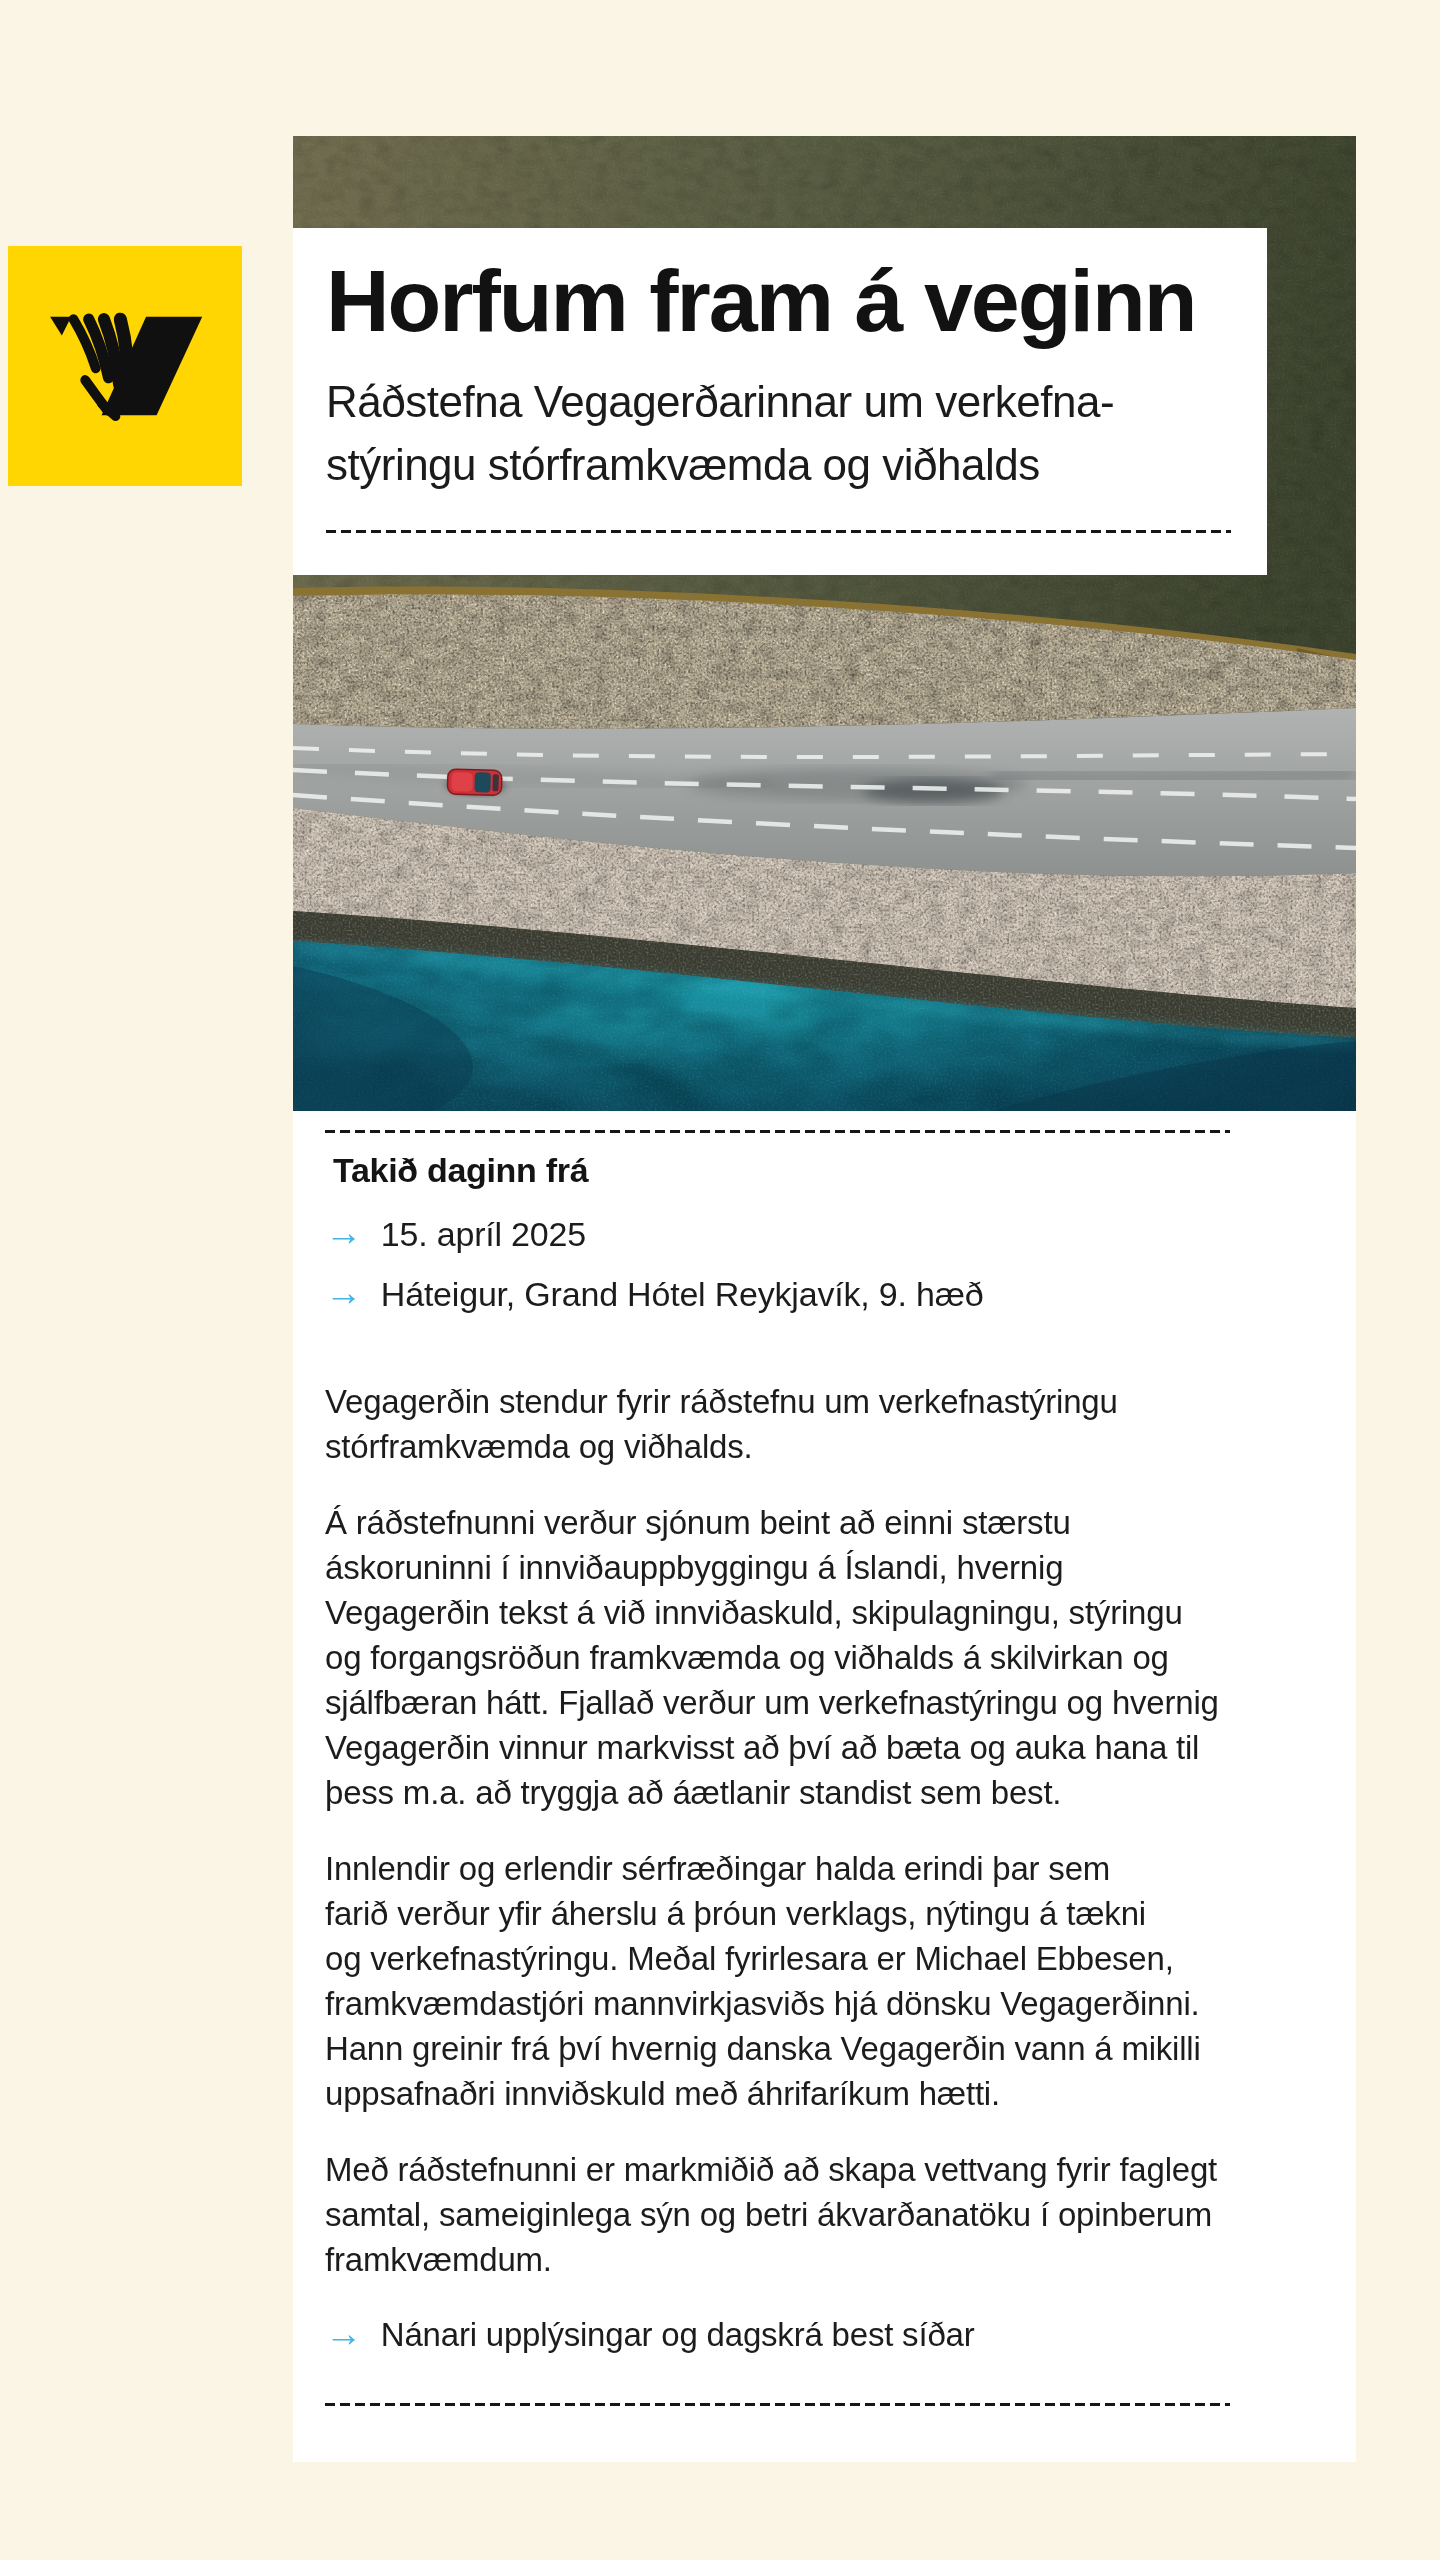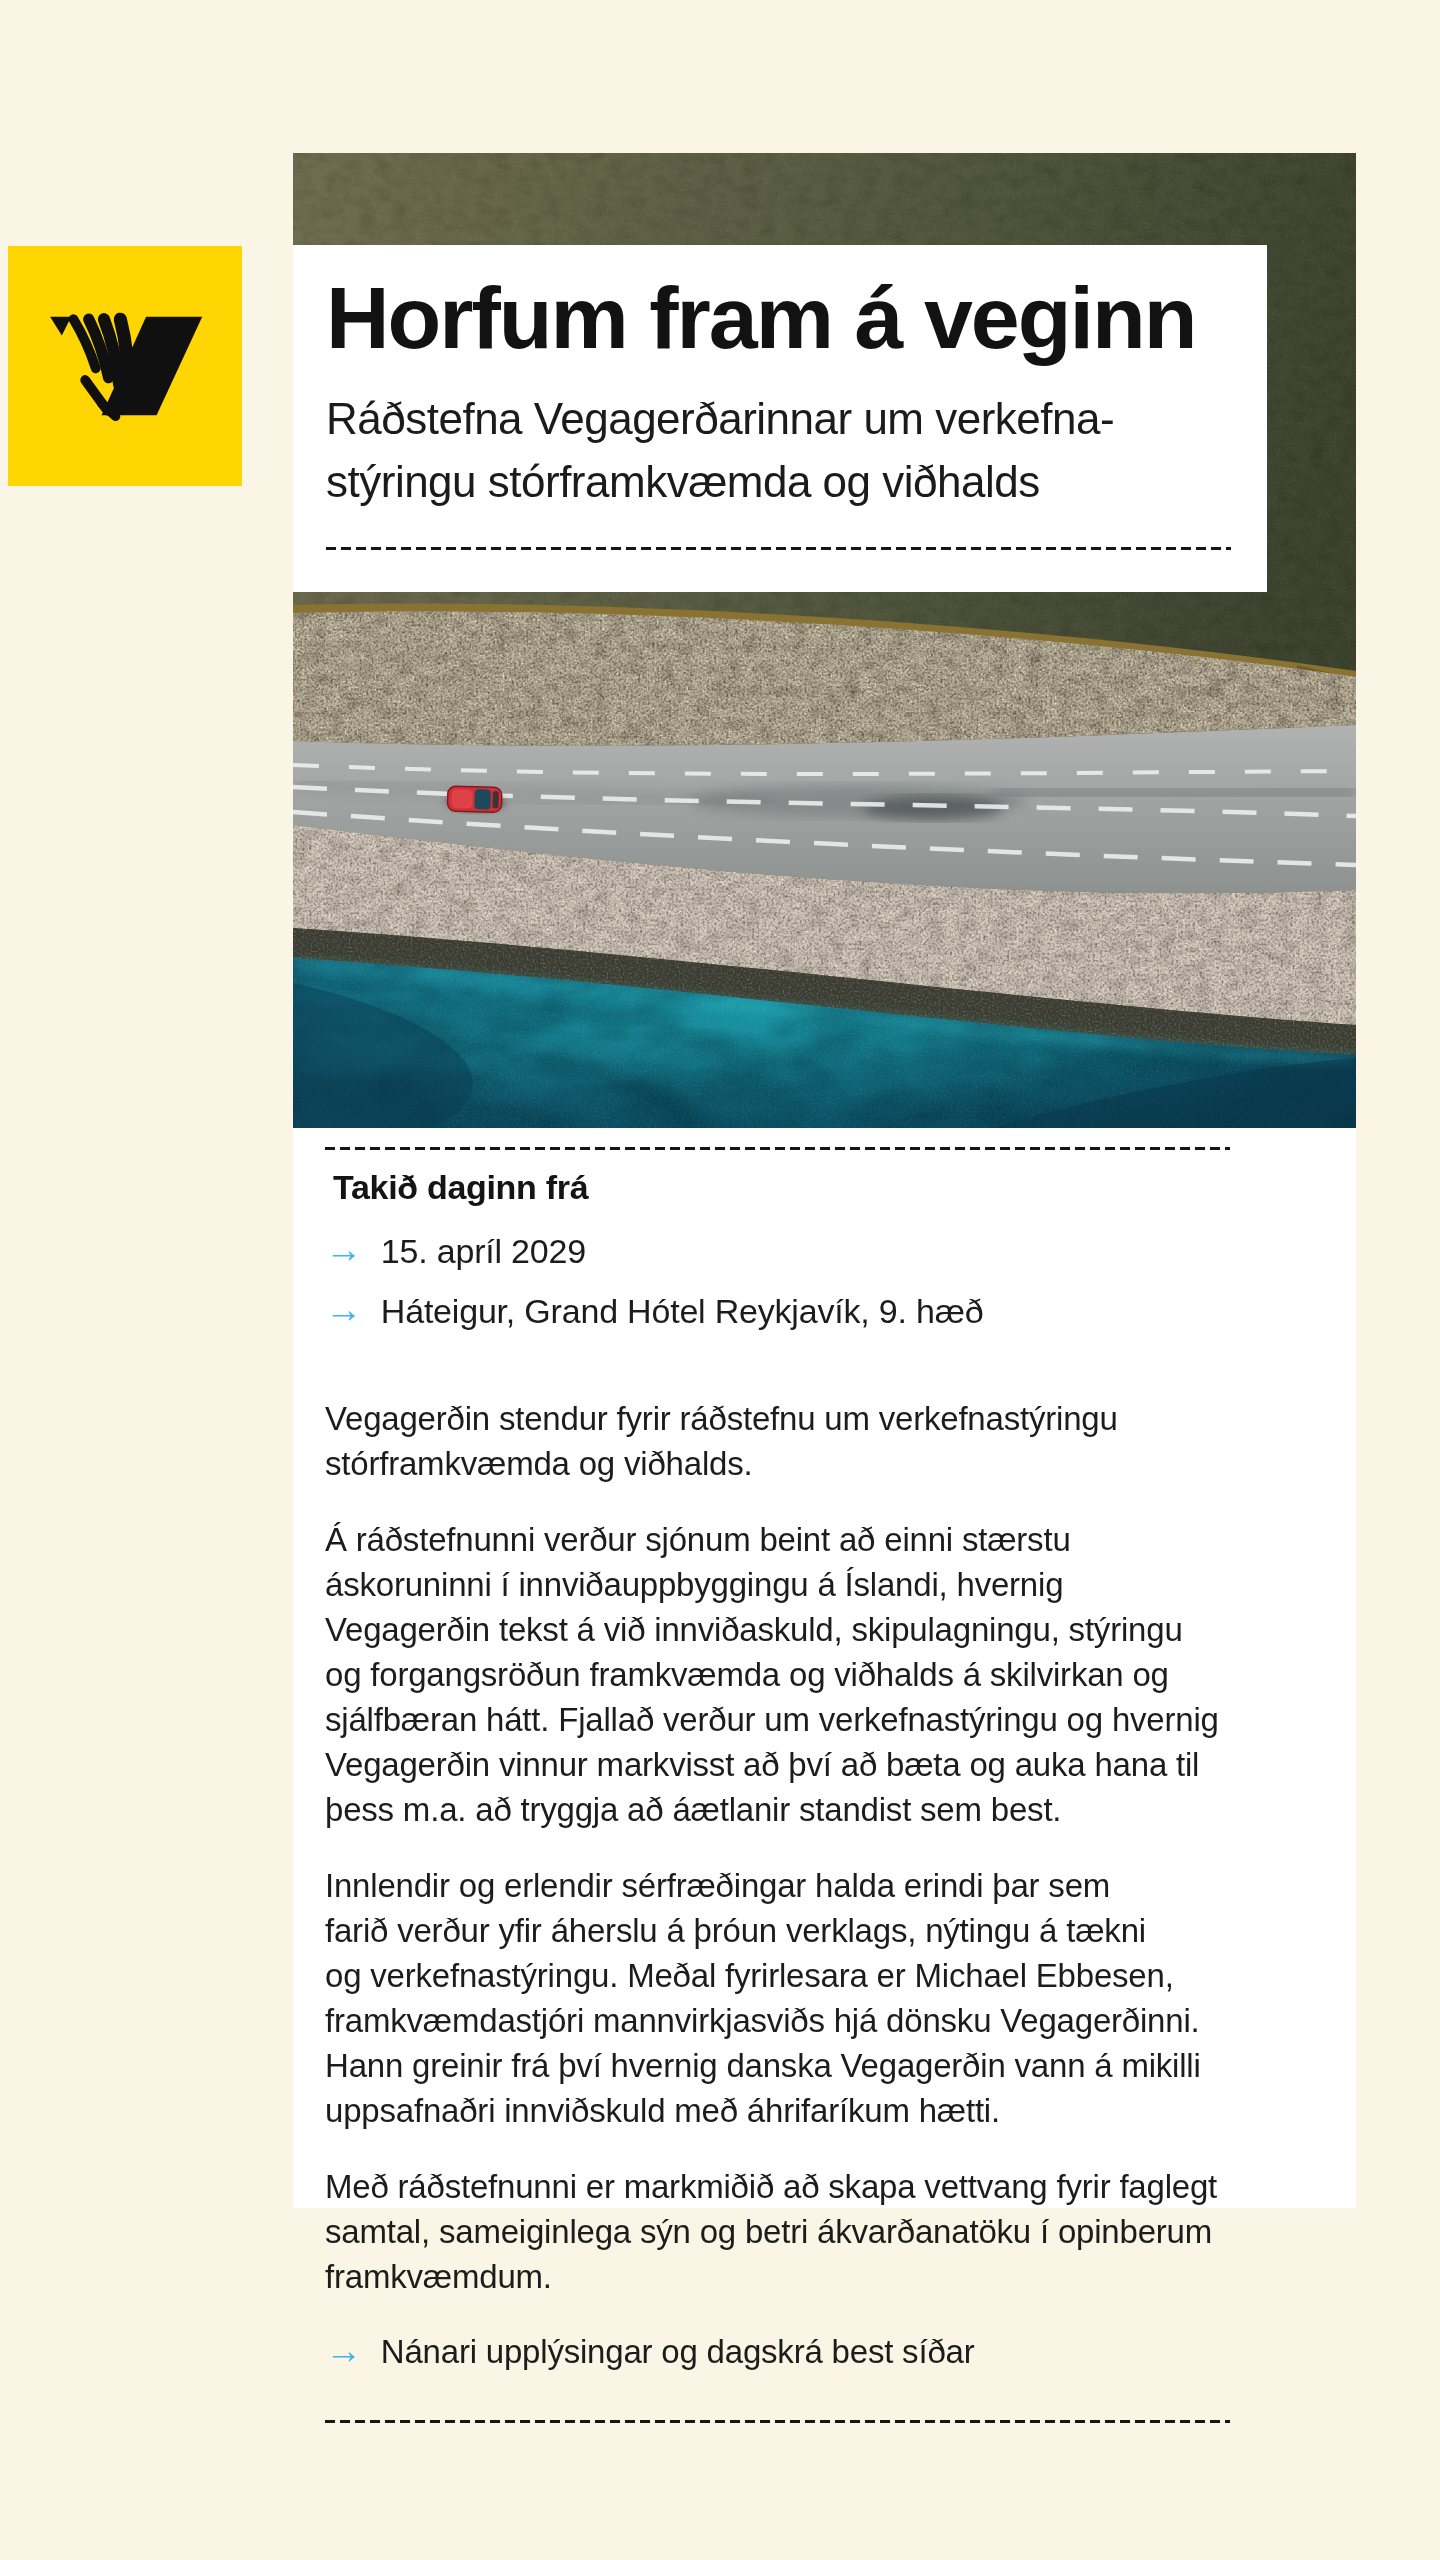--- a/index.html
+++ b/index.html
@@ -13,21 +13,21 @@
 
   
   .logo-tile {
     position:absolute; left:8px; top:246px; width:234px; height:240px;
     background: var(--brand_yellow,#FFD502);
   }
   .logo-tile svg { position:absolute; inset:0; width:100%; height:100%; }
 
   
   .card {
-    position:absolute; left:293px; top:153px; width:1063px; height:2055px;
+    position:absolute; left:293px; top:136px; width:1063px; height:2326px;
     background: var(--card_white,#FFFFFF);
   }
 
   
   .photo-wrap { position:relative; width:1063px; height:975px; overflow:hidden; }
   .photo-wrap > svg { display:block; width:1063px; height:975px; }
 
   
   .title-box {
     position:absolute; left:0; top:92px; width:974px; height:347px;
@@ -210,21 +210,21 @@
       </div>
     </div>
 
     <div class="content">
       <div class="dashes first"></div>
 
       <h2 class="schedule-heading">Takið daginn frá</h2>
 
       <div class="row">
         <span class="arrow">→</span>
-        <span>15. apríl 2029</span>
+        <span>15. apríl 2025</span>
       </div>
       <div class="row">
         <span class="arrow">→</span>
         <span>Háteigur, Grand Hótel Reykjavík, 9. hæð</span>
       </div>
 
       <p class="body-par p-first">Vegagerðin stendur fyrir ráðstefnu um verkefnastýringu<br>stórframkvæmda og viðhalds.</p>
       <p class="body-par">Á ráðstefnunni verður sjónum beint að einni stærstu<br>áskoruninni í innviðauppbyggingu á Íslandi, hvernig<br>Vegagerðin tekst á við innviðaskuld, skipulagningu, stýringu<br>og forgangsröðun framkvæmda og viðhalds á skilvirkan og<br>sjálfbæran hátt. Fjallað verður um verkefnastýringu og hvernig<br>Vegagerðin vinnur markvisst að því að bæta og auka hana til<br>þess m.a. að tryggja að áætlanir standist sem best.</p>
       <p class="body-par">Innlendir og erlendir sérfræðingar halda erindi þar sem<br>farið verður yfir áherslu á þróun verklags, nýtingu á tækni<br>og verkefnastýringu. Meðal fyrirlesara er Michael Ebbesen,<br>framkvæmdastjóri mannvirkjasviðs hjá dönsku Vegagerðinni.<br>Hann greinir frá því hvernig danska Vegagerðin vann á mikilli<br>uppsafnaðri innviðskuld með áhrifaríkum hætti.</p>
       <p class="body-par">Með ráðstefnunni er markmiðið að skapa vettvang fyrir faglegt<br>samtal, sameiginlega sýn og betri ákvarðanatöku í opinberum<br>framkvæmdum.</p>

